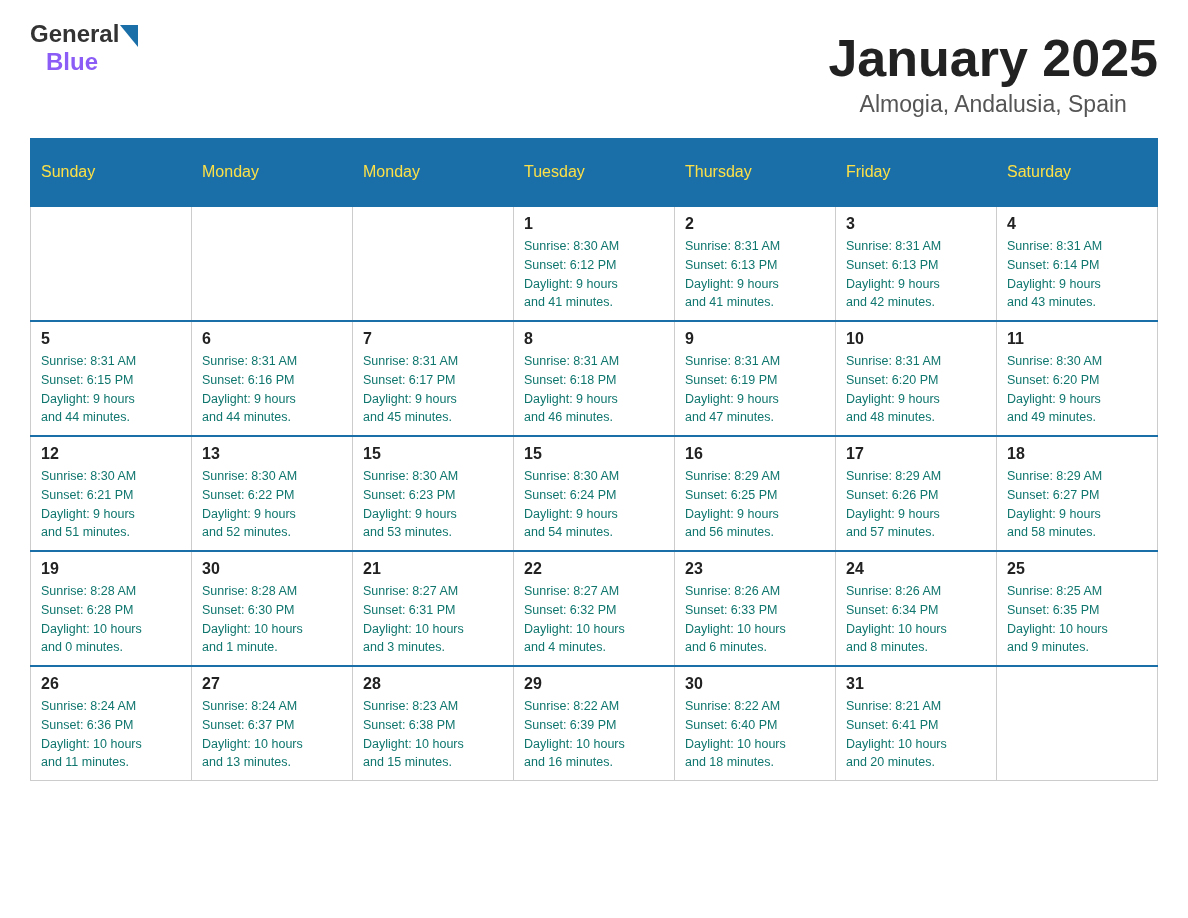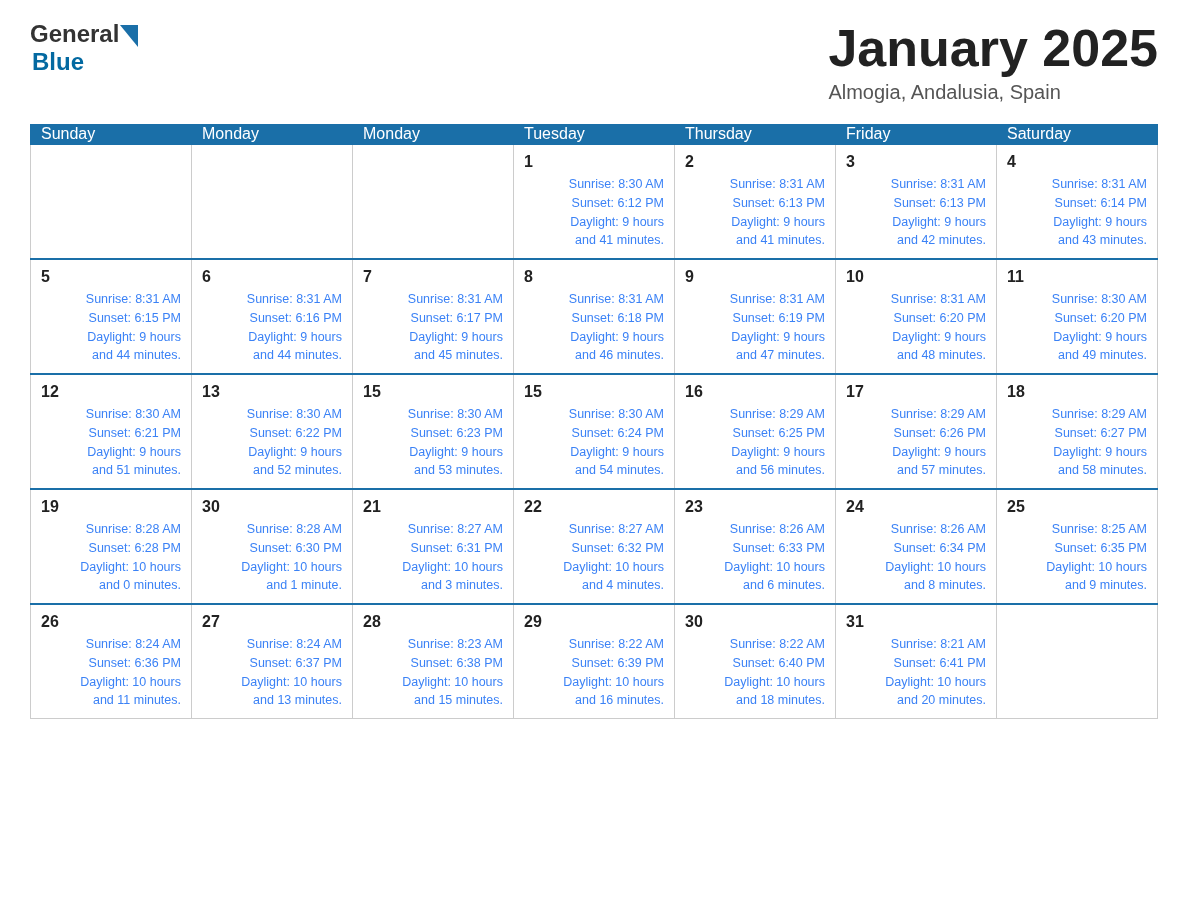--- a/index.html
+++ b/index.html
@@ -15,44 +15,45 @@
       justify-content: space-between;
       align-items: flex-start;
       margin-bottom: 20px;
     }
     .logo {
       display: flex;
       align-items: flex-end;
       gap: 4px;
     }
     .title-block {
-      text-align: left;
+      text-align: center;
+      margin-top: 10px;
     }
     .calendar-title {
       font-size: 52px;
       font-weight: bold;
       color: #222;
       line-height: 1.1;
     }
     .calendar-subtitle {
-      font-size: 20px;
+      font-size: 23px;
       color: #555;
       margin-top: 4px;
     }
     .calendar-table {
       width: 100%;
       border-collapse: collapse;
       table-layout: fixed;
     }
     .calendar-table thead tr th {
       background-color: #1a6fa8;
-      color: #ffffff;
+      color: #fde047;
       font-size: 16px;
       font-weight: normal;
-      padding: 0 10px;
+      padding: 24px 10px;
       text-align: left;
       border: 1px solid #1a6fa8;
     }
     .calendar-table tbody tr td {
       vertical-align: top;
       padding: 8px 10px;
       border: 1px solid #ccc;
       font-size: 13px;
       color: #333;
       height: 110px;
@@ -62,40 +63,39 @@
     }
     .calendar-table tbody tr td .day-number {
       font-size: 16px;
       font-weight: bold;
       color: #222;
       display: block;
       margin-bottom: 4px;
     }
     .calendar-table tbody tr td .day-info {
       font-size: 12.5px;
-      color: #3b82f6;
+      color: #0f766e;
       line-height: 1.5;
-      text-align: right;
     }
     .empty-cell {
       background: #fff;
     }
     .row-border-top td {
       border-top: 2px solid #1a6fa8 !important;
     }
   </style>
 </head>
 <body>
 
 <div class="header">
   <div class="logo">
     <span style="font-size:24px;font-weight:bold;color:#333;">
       <span>General</span><svg width="18" height="22" viewBox="0 0 18 22" style="margin:0 1px 0 1px;vertical-align:middle;">
           <polygon points="0,0 18,0 18,22" fill="#1a6fa8"></polygon>
-        </svg><br><span style="color:#0369a1;font-size:24px;font-weight:bold;margin-left:2px;">Blue</span>
+        </svg><br><span style="color:#8b5cf6;font-size:24px;font-weight:bold;margin-left:16px;">Blue</span>
     </span>
   </div>
   <div class="title-block">
     <div class="calendar-title">January 2025</div>
     <div class="calendar-subtitle">Almogia, Andalusia, Spain</div>
   </div>
 </div>
 
 <table class="calendar-table">
   <thead>

